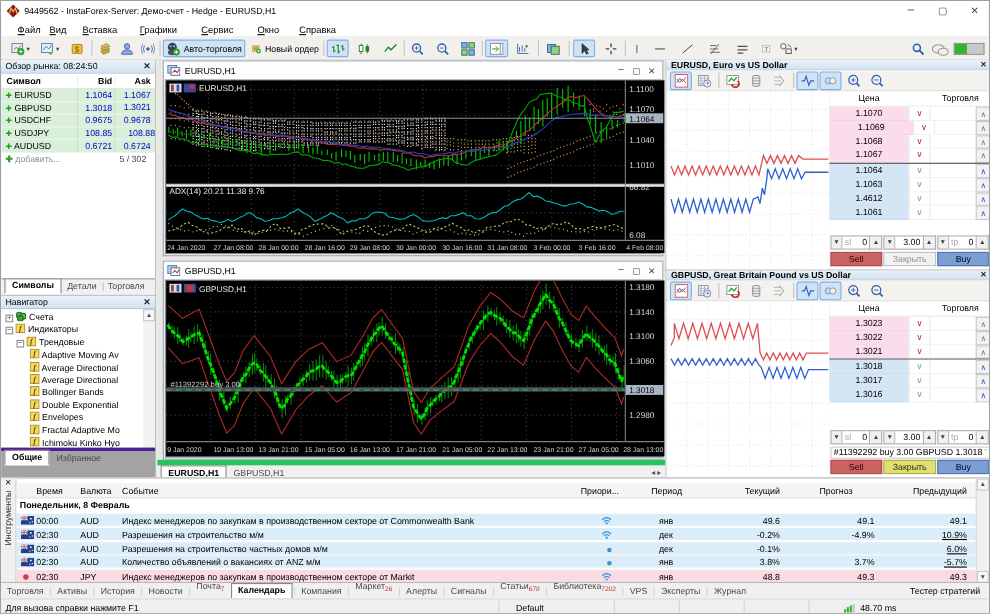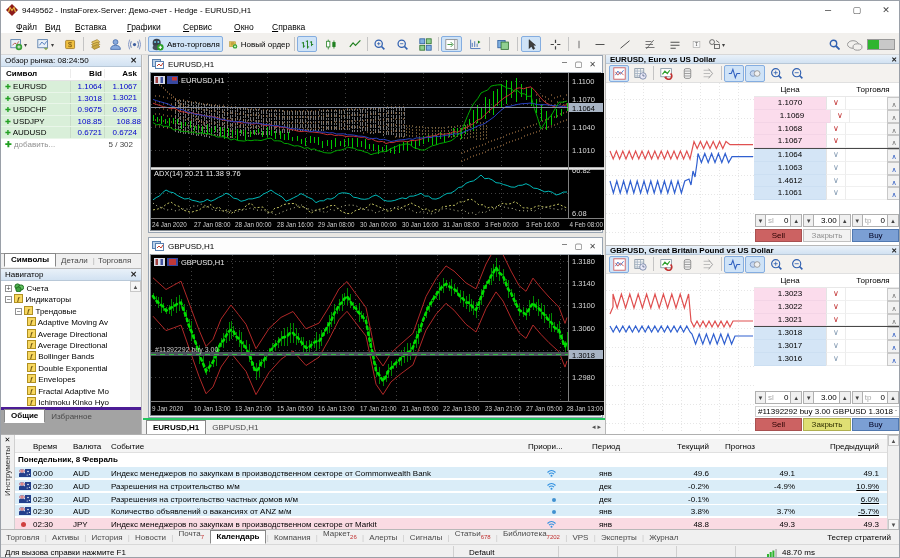--- a/index.html
+++ b/index.html
@@ -435,21 +435,21 @@
         <text x="167" y="156" font-family="Liberation Sans, sans-serif" font-size="6.3" fill="#d0d0d0" text-anchor="start">16 Jan 13:00</text>
         <text x="209" y="156" font-family="Liberation Sans, sans-serif" font-size="6.3" fill="#d0d0d0" text-anchor="start">17 Jan 21:00</text>
         <text x="251" y="156" font-family="Liberation Sans, sans-serif" font-size="6.3" fill="#d0d0d0" text-anchor="start">21 Jan 05:00</text>
         <text x="292" y="156" font-family="Liberation Sans, sans-serif" font-size="6.3" fill="#d0d0d0" text-anchor="start">22 Jan 13:00</text>
         <text x="334" y="156" font-family="Liberation Sans, sans-serif" font-size="6.3" fill="#d0d0d0" text-anchor="start">23 Jan 21:00</text>
         <text x="375" y="156" font-family="Liberation Sans, sans-serif" font-size="6.3" fill="#d0d0d0" text-anchor="start">27 Jan 05:00</text>
         <text x="452" y="156" font-family="Liberation Sans, sans-serif" font-size="6.3" fill="#d0d0d0" text-anchor="end">28 Jan 13:00</text>
       </svg>
     </div>
 </div>
-<div class="abs" style="left:142px;top:417px;width:462px;height:16px;border-top:2px solid #22c55e;background:#f0f0f0">
+<div class="abs" style="left:142px;top:417px;width:462px;height:16px;border-top:5px solid #22c55e;background:#f0f0f0">
  <span class="tab on" style="margin-left:3px;line-height:13px;padding:0 6px">EURUSD,H1</span><span class="tab" style="line-height:13px;padding:0 6px">GBPUSD,H1</span>
  <span class="abs" style="right:4px;top:3px;color:#505050;font-size:7px">◂ ▸</span>
 </div>
 <div class="abs" style="left:604px;top:54px;width:296px;height:190px;background:#fff;border-left:1px solid #b8b8b8">
  <div class="phead" style="height:9px;font-size:8px;font-weight:bold;line-height:9px">EURUSD, Euro vs US Dollar<span class="x" style="font-size:7px">✕</span></div>
  <div style="height:19px;display:flex;align-items:center;padding-left:3px;background:#f4f2ef;border-bottom:1px solid #e0e0e0">
       <span style="display:inline-flex;align-items:center;justify-content:center;width:20px;height:17px;background:#cfe3f7;border:1px solid #84ade0;border-radius:2px;margin-right:1px">
         <svg width="13" height="13" viewBox="0 0 16 16">
           <rect x="1" y="1" width="14" height="14" fill="#fff" stroke="#d05050"></rect>
           <path d="M3 10 L6 5 L9 9 L13 4" stroke="#3060c0" fill="none"></path>
@@ -771,21 +771,21 @@
    <div style="font-size:7px;color:#000;text-align:center;line-height:9px">✕</div>
    <div style="writing-mode:vertical-rl;transform:rotate(180deg);font-size:8px;color:#303030;margin:2px auto 0;white-space:nowrap">Инструменты</div>
  </div>
  <div class="abs" style="left:14px;top:4px;width:872px;height:14px;background:#f4f4f4;border-bottom:1px solid #e0e0e0;color:#000">
  <span class="abs" style="left:18px;top:3px">Время</span>
       <span class="abs" style="left:58px;top:3px">Валюта</span>
       <span class="abs" style="left:96px;top:3px">Событие</span>
  <span class="abs" style="left:513px;top:3px">Приори...</span>
       <span class="abs" style="left:577px;top:3px">Период</span>
  <span class="abs" style="left:620px;top:3px;width:74px;text-align:right">Текущий</span>
-      <span class="abs" style="left:710px;top:3px;width:70px;text-align:left">Прогноз</span>
+      <span class="abs" style="left:710px;top:3px;width:70px;text-align:center">Прогноз</span>
       <span class="abs" style="left:790px;top:3px;width:74px;text-align:right">Предыдущий</span>
 </div>
 <div class="abs" style="left:14px;top:19px;width:872px;height:12px;background:#fff;color:#000;font-weight:bold"><span style="padding-left:3px;line-height:12px">Понедельник, 8 Февраль</span></div>
     <div class="abs" style="left:14px;top:32px;width:872px;height:12px;background:#daedf8;border-bottom:1px solid #fff;color:#000">
  <span class="abs" style="left:4px;top:2px"><svg width="12" height="8" style="display:inline-block;vertical-align:-1px">
           <rect width="12" height="8" fill="#24408c"></rect>
           <path d="M0 0 L6 4 M6 0 L0 4" stroke="#fff" stroke-width="1"></path>
           <path d="M3 0 V4 M0 2 H6" stroke="#fff" stroke-width="1.3"></path>
           <path d="M3 0 V4 M0 2 H6" stroke="#c03038" stroke-width="0.7"></path>
           <circle cx="9" cy="2.5" r="0.8" fill="#fff"></circle>

